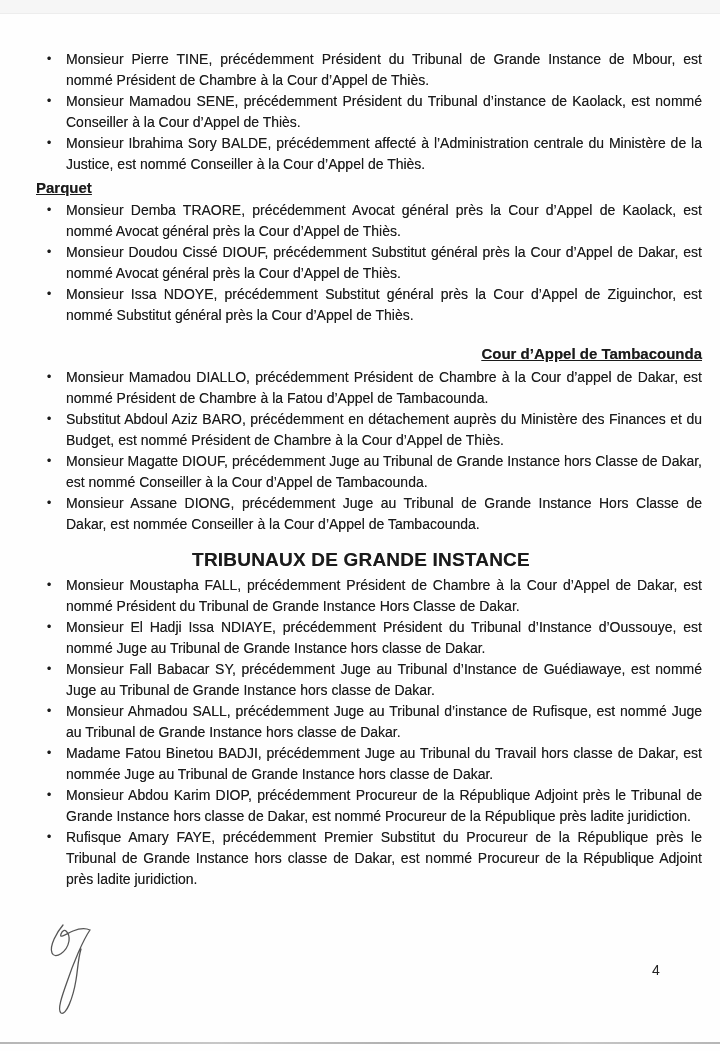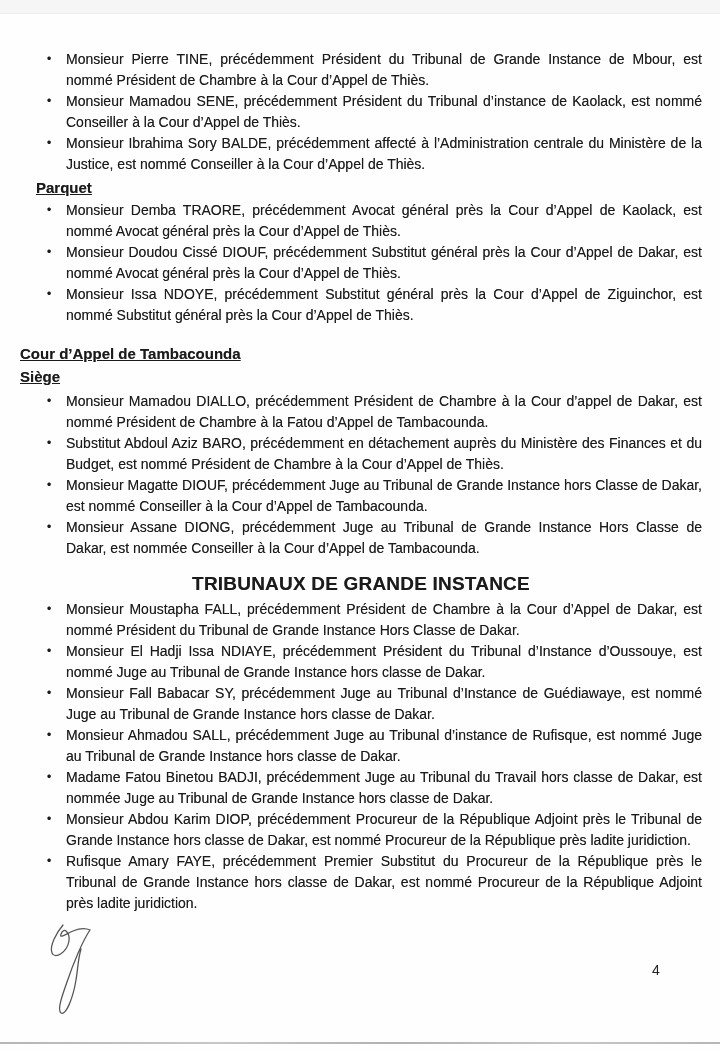--- a/index.html
+++ b/index.html
@@ -50,21 +50,21 @@
     line-height: 21px;
   }
   .h-left {
     font-size: 15px;
     font-weight: bold;
     text-decoration: underline;
     line-height: 20px;
     margin: 0;
   }
   #heading-parquet { margin: 1px 0 2px 16px; }
-  #heading-tambacounda { margin: 18px 0 3px 0; }
+  #heading-tambacounda { margin: 18px 0 3px 0; text-align: right; }
   #heading-siege { margin: 0 0 4px 0; }
   .h-center {
     text-align: center;
     font-size: 19px;
     font-weight: bold;
     letter-spacing: 0.2px;
     margin: 14px 0 5px 0;
   }
   #group-thies-siege { margin-bottom: 3px; }
   .signature {
@@ -113,21 +113,20 @@
         <span class="marker">•</span>
         <span class="btxt">Monsieur Doudou Cissé DIOUF, précédemment Substitut général près la Cour d’Appel de Dakar, est nommé Avocat général près la Cour d’Appel de Thiès.</span>
       </li>
       <li>
         <span class="marker">•</span>
         <span class="btxt">Monsieur Issa NDOYE, précédemment Substitut général près la Cour d’Appel de Ziguinchor, est nommé Substitut général près la Cour d’Appel de Thiès.</span>
       </li>
     </ul>
 
     <h2 class="h-left" id="heading-tambacounda">Cour d’Appel de Tambacounda</h2>
-    <h2 class="h-left" id="heading-siege">Siège</h2>
 
     <ul class="bullets" id="group-tambacounda">
       <li>
         <span class="marker">•</span>
         <span class="btxt">Monsieur Mamadou DIALLO, précédemment Président de Chambre à la Cour d’appel de Dakar, est nommé Président de Chambre à la Fatou d’Appel de Tambacounda.</span>
       </li>
       <li>
         <span class="marker">•</span>
         <span class="btxt">Substitut Abdoul Aziz BARO, précédemment en détachement auprès du Ministère des Finances et du Budget, est nommé Président de Chambre à la Cour d’Appel de Thiès.</span>
       </li>

